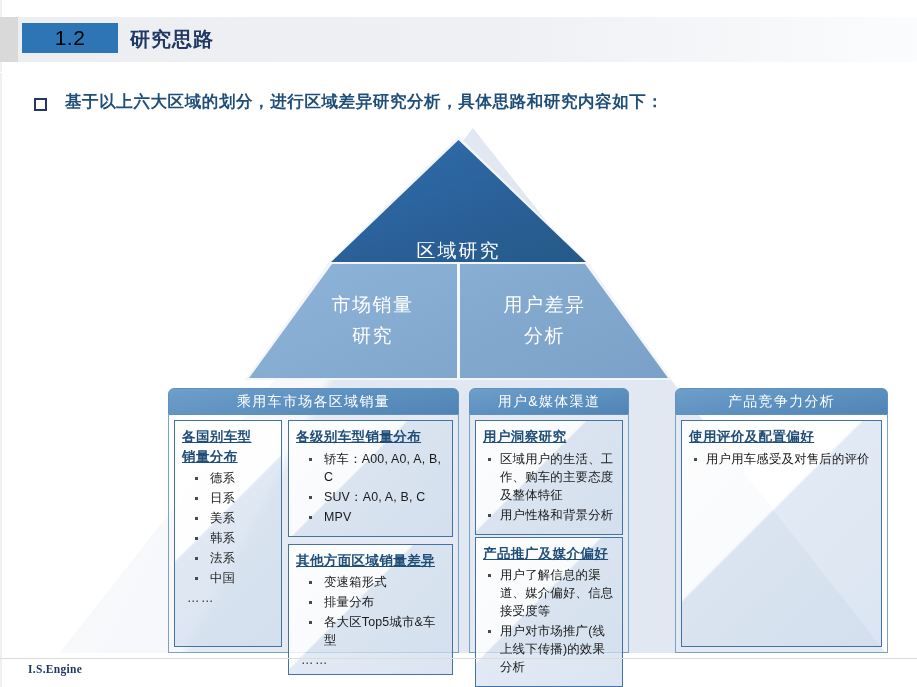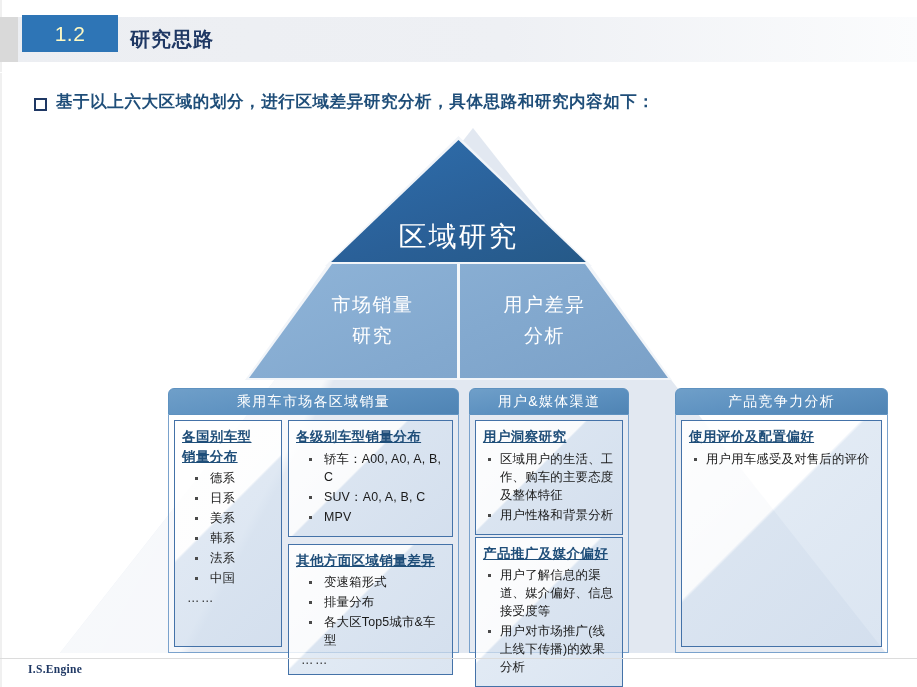--- a/index.html
+++ b/index.html
@@ -14,38 +14,38 @@
 
   
   .header-band{
     position:absolute;left:0;top:17px;width:917px;height:45px;
     background:linear-gradient(to right,#eceef2 0%,#eef0f4 55%,#fbfcfd 100%);
   }
   .header-graystub{
     position:absolute;left:0;top:17px;width:18px;height:45px;background:#d9d9d9;
   }
   .num-badge{
-    position:absolute;left:22px;top:15px;width:96px;height:37px;
-    background:#2e75b6;color:#fef9c3;
+    position:absolute;left:22px;top:23px;width:96px;height:30px;
+    background:#2e75b6;color:#000000;
     display:flex;align-items:center;justify-content:center;
     font-size:21px;letter-spacing:.5px;
   }
   .header-title{
     position:absolute;left:130px;top:17px;height:45px;
     display:flex;align-items:center;
     color:#1f3864;font-size:20px;font-weight:bold;letter-spacing:1px;
   }
   .header-rule{
     position:absolute;left:0;top:72px;width:917px;height:1px;background:#ffffff;
   }
 
   
   .lead{
     position:absolute;left:34px;top:91px;
-    display:flex;align-items:flex-start;gap:9px;
+    display:flex;align-items:flex-start;gap:18px;
     color:#1f4e79;font-size:16.5px;font-weight:bold;letter-spacing:.6px;
     white-space:nowrap;
   }
   .lead-marker{
     display:inline-block;width:9px;height:9px;margin-top:7px;
     border:2px solid #1f3864;background:#ffffff;flex:none;
   }
 
   
   .bg-tri{
@@ -67,22 +67,22 @@
     background:linear-gradient(160deg,#2f6fae 0%,#2a6098 58%,#255987 100%);
   }
   .apex-halo{
     position:absolute;left:325px;top:136px;width:267px;height:130px;
     clip-path:polygon(50% 0%,100% 100%,0% 100%);
     background:#f2f5f9;
   }
   .apex-label{
     position:absolute;left:329px;top:140px;width:259px;height:124px;
     display:flex;align-items:flex-end;justify-content:center;
-    padding-bottom:8px;box-sizing:border-box;
-    color:#ffffff;font-size:28px;letter-spacing:2px;
+    box-sizing:border-box;
+    color:#ffffff;font-size:19px;letter-spacing:2px;
   }
 
   
   .tier2-halo{
     position:absolute;left:245px;top:262px;width:427px;height:118px;
     clip-path:polygon(19.7% 0%,80.3% 0%,100% 100%,0% 100%);
     background:#f2f5f9;
   }
   .tier2{
     position:absolute;left:249px;top:264px;width:419px;height:114px;

